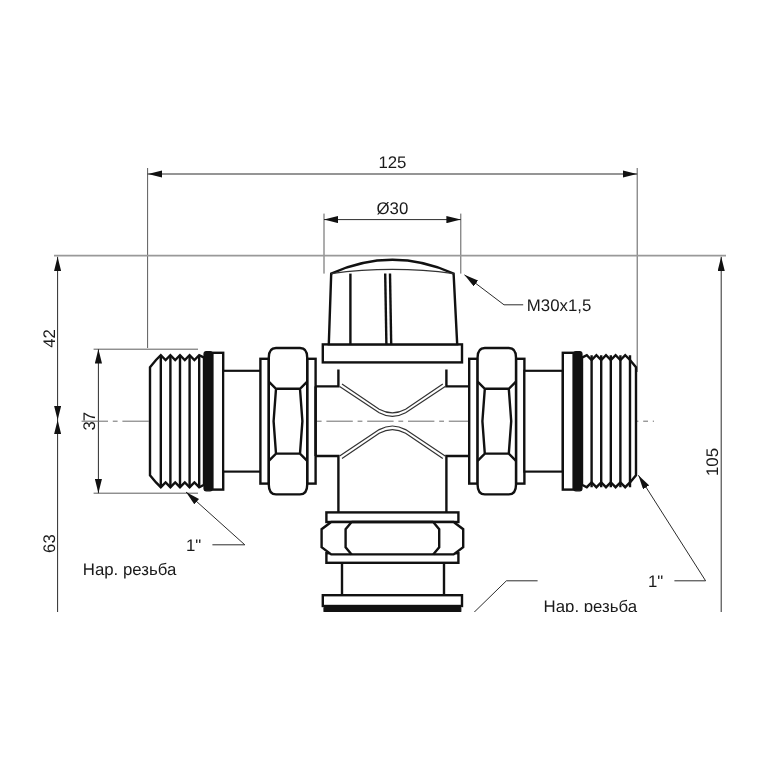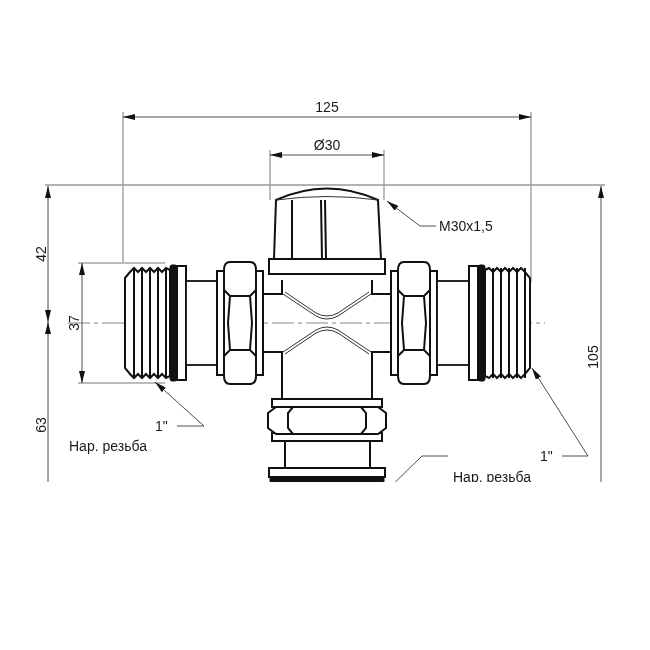--- a/index.html
+++ b/index.html
@@ -1,16 +1,16 @@
 <!DOCTYPE html>
 <html><head>
 <meta charset="utf-8">
 <style>
   html, body { margin: 0; padding: 0; background: #ffffff; }
-  #canvas { position: relative; width: 650px; height: 482px; background: #ffffff; overflow: hidden; }
+  #canvas { position: relative; width: 650px; height: 482px; background: #ffffff; overflow: hidden; margin-top: 28px; }
   svg { position: absolute; left: 0; top: 0; }
   .dim-text { font-family: "Liberation Sans", sans-serif; font-size: 14px; fill: #1a1a1a; }
   .label-text { font-family: "Liberation Sans", sans-serif; font-size: 14px; fill: #1a1a1a; }
   .thin { stroke: #222; stroke-width: 0.8; fill: none; }
   .ext { stroke: #555; stroke-width: 0.8; fill: none; }
   .grey { stroke: #999; stroke-width: 1.6; fill: none; }
   .center { stroke: #666; stroke-width: 0.8; fill: none; stroke-dasharray: 22 4 4 4; }
   .body { stroke: #111; stroke-width: 2; fill: #fff; }
   .bodyn { stroke: #111; stroke-width: 2; fill: none; }
   .black { fill: #111; stroke: #111; stroke-width: 1; }

